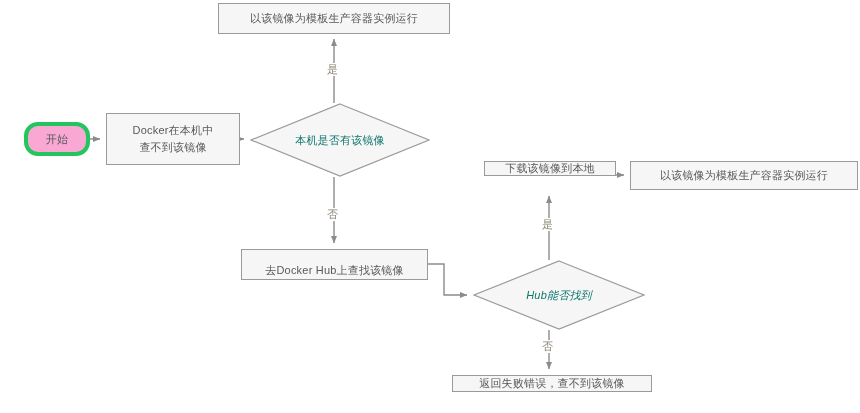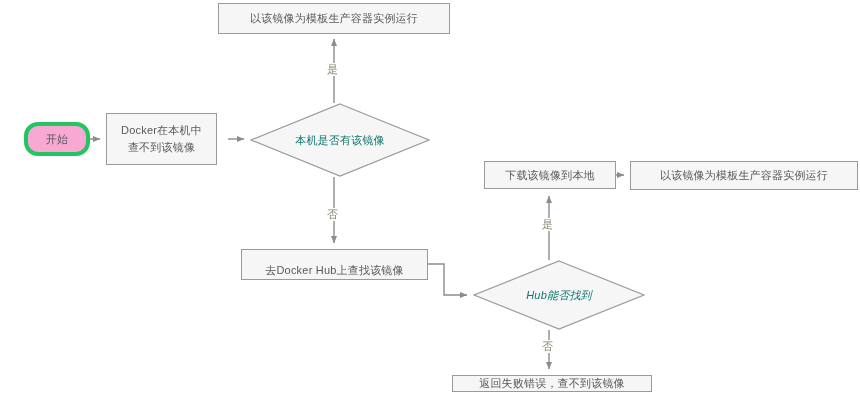--- a/index.html
+++ b/index.html
@@ -101,21 +101,21 @@
 
     <path d="M549,330 L549,369" fill="none" stroke="#8c8c8c" stroke-width="1.4" marker-end="url(#arrow)"></path>
 
     <path d="M616,175 L624,175" fill="none" stroke="#8c8c8c" stroke-width="1.4" marker-end="url(#arrow)"></path>
   </svg>
 
   <div class="node start" style="left:6px; top:122px; width:66px; height:34px;">
     <span>开始</span>
   </div>
 
-  <div class="node box" style="left:106px; top:113px; width:111px; height:52px; flex-direction:column;">
+  <div class="node box" style="left:106px; top:113px; width:134px; height:52px; flex-direction:column;">
     <span>Docker在本机中</span>
     <span>查不到该镜像</span>
   </div>
 
   <div class="node diamond" style="left:250px; top:103px; width:180px; height:74px;">
     <svg class="diamond-shape" viewBox="0 0 180 74" preserveAspectRatio="none" xmlns="http://www.w3.org/2000/svg">
       <polygon points="90,1 179,37 90,73 1,37" fill="#f6f6f6" stroke="#9a9a9a" stroke-width="1.2"></polygon>
     </svg>
     <span class="diamond-label">本机是否有该镜像</span>
   </div>
@@ -128,21 +128,21 @@
     <span>去Docker Hub上查找该镜像</span>
   </div>
 
   <div class="node diamond" style="left:473px; top:260px; width:172px; height:70px;font-style:italic;">
     <svg class="diamond-shape" viewBox="0 0 172 70" preserveAspectRatio="none" xmlns="http://www.w3.org/2000/svg">
       <polygon points="86,1 171,35 86,69 1,35" fill="#f6f6f6" stroke="#9a9a9a" stroke-width="1.2"></polygon>
     </svg>
     <span class="diamond-label">Hub能否找到</span>
   </div>
 
-  <div class="node box" style="left:484px; top:161px; width:132px; height:28px;">
+  <div class="node box" style="left:484px; top:161px; width:132px; height:15px;">
     <span>下载该镜像到本地</span>
   </div>
 
   <div class="node box" style="left:630px; top:161px; width:228px; height:29px;">
     <span>以该镜像为模板生产容器实例运行</span>
   </div>
 
   <div class="node box" style="left:452px; top:375px; width:200px; height:17px;">
     <span>返回失败错误，查不到该镜像</span>
   </div>

